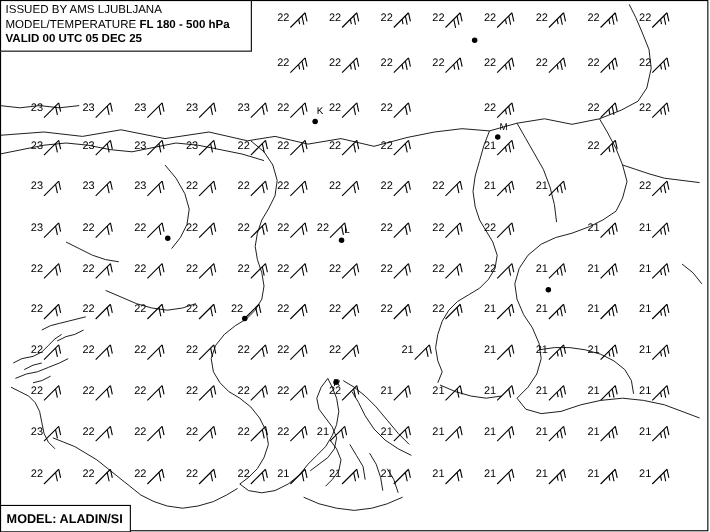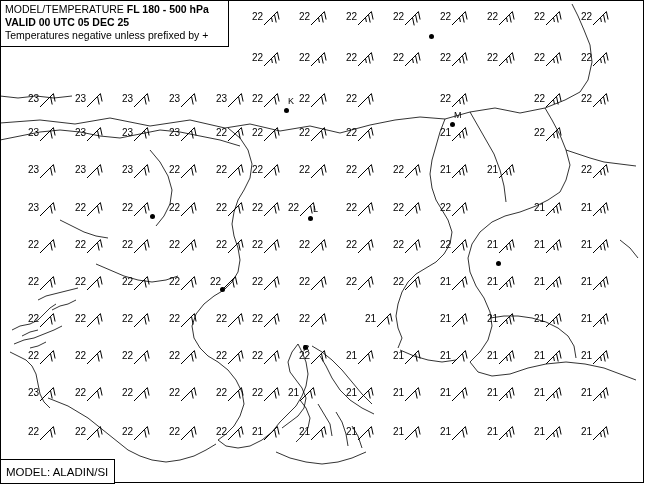--- a/index.html
+++ b/index.html
@@ -6,21 +6,21 @@
   body{font-family:"Liberation Sans",sans-serif;}
   #root{position:relative;width:645px;height:484px;background:#fff;overflow:hidden;}
   #frame{position:absolute;left:0;top:0;width:644px;height:483px;border:1px solid #000;box-sizing:border-box;}
   #mapsvg{position:absolute;left:0;top:0;width:645px;height:484px;}
   .legend{position:absolute;left:0;top:0;border:1px solid #000;background:#fff;
           padding:2px 4px 3px 4px;box-sizing:border-box;width:229px;}
   .legend div{font-size:10.5px;line-height:13.2px;color:#000;white-space:nowrap;}
   .legend .b{font-weight:bold;}
   .model{position:absolute;left:0;bottom:0;border:1px solid #000;background:#fff;
          padding:2px 6px 3px 5px;box-sizing:border-box;}
-  .model span{font-size:11.5px;font-weight:normal;color:#000;}
+  .model span{font-size:11.5px;font-weight:bold;color:#000;}
   .temp{position:absolute;font-size:10px;color:#000;white-space:nowrap;}
   .citylbl{position:absolute;font-size:9px;color:#000;}
   .citydot{position:absolute;width:5px;height:5px;border-radius:50%;background:#000;}
 </style>
 </head>
 <body>
 
 <div id="root">
 
   <svg id="mapsvg" viewBox="0 0 645 484">
@@ -1232,22 +1232,22 @@
       <div class="citydot" style="left: 308px; top: 216px;"></div>
       <div class="citylbl" style="left: 313px; top: 204px;">L</div>
       <div class="citydot" style="left: 150px; top: 214px;"></div>
       <div class="citydot" style="left: 496px; top: 261px;"></div>
       <div class="citydot" style="left: 220px; top: 287px;"></div>
       <div class="citydot" style="left: 303px; top: 345px;"></div>
       <div class="citylbl" style="left: 303px; top: 343px;">R</div>
     </div>
 
   <div class="legend">
+    <div>ISSUED BY AMS LJUBLJANA</div>
     <div><span>MODEL/TEMPERATURE </span><span class="b">FL 180 - 500 hPa</span></div>
     <div class="b">VALID 00 UTC 05 DEC 25</div>
-    <div>Temperatures negative unless prefixed by +</div>
   </div>
 
   <div class="model">
     <span>MODEL: ALADIN/SI</span>
   </div>
 
 </div>
 
 </body></html>

